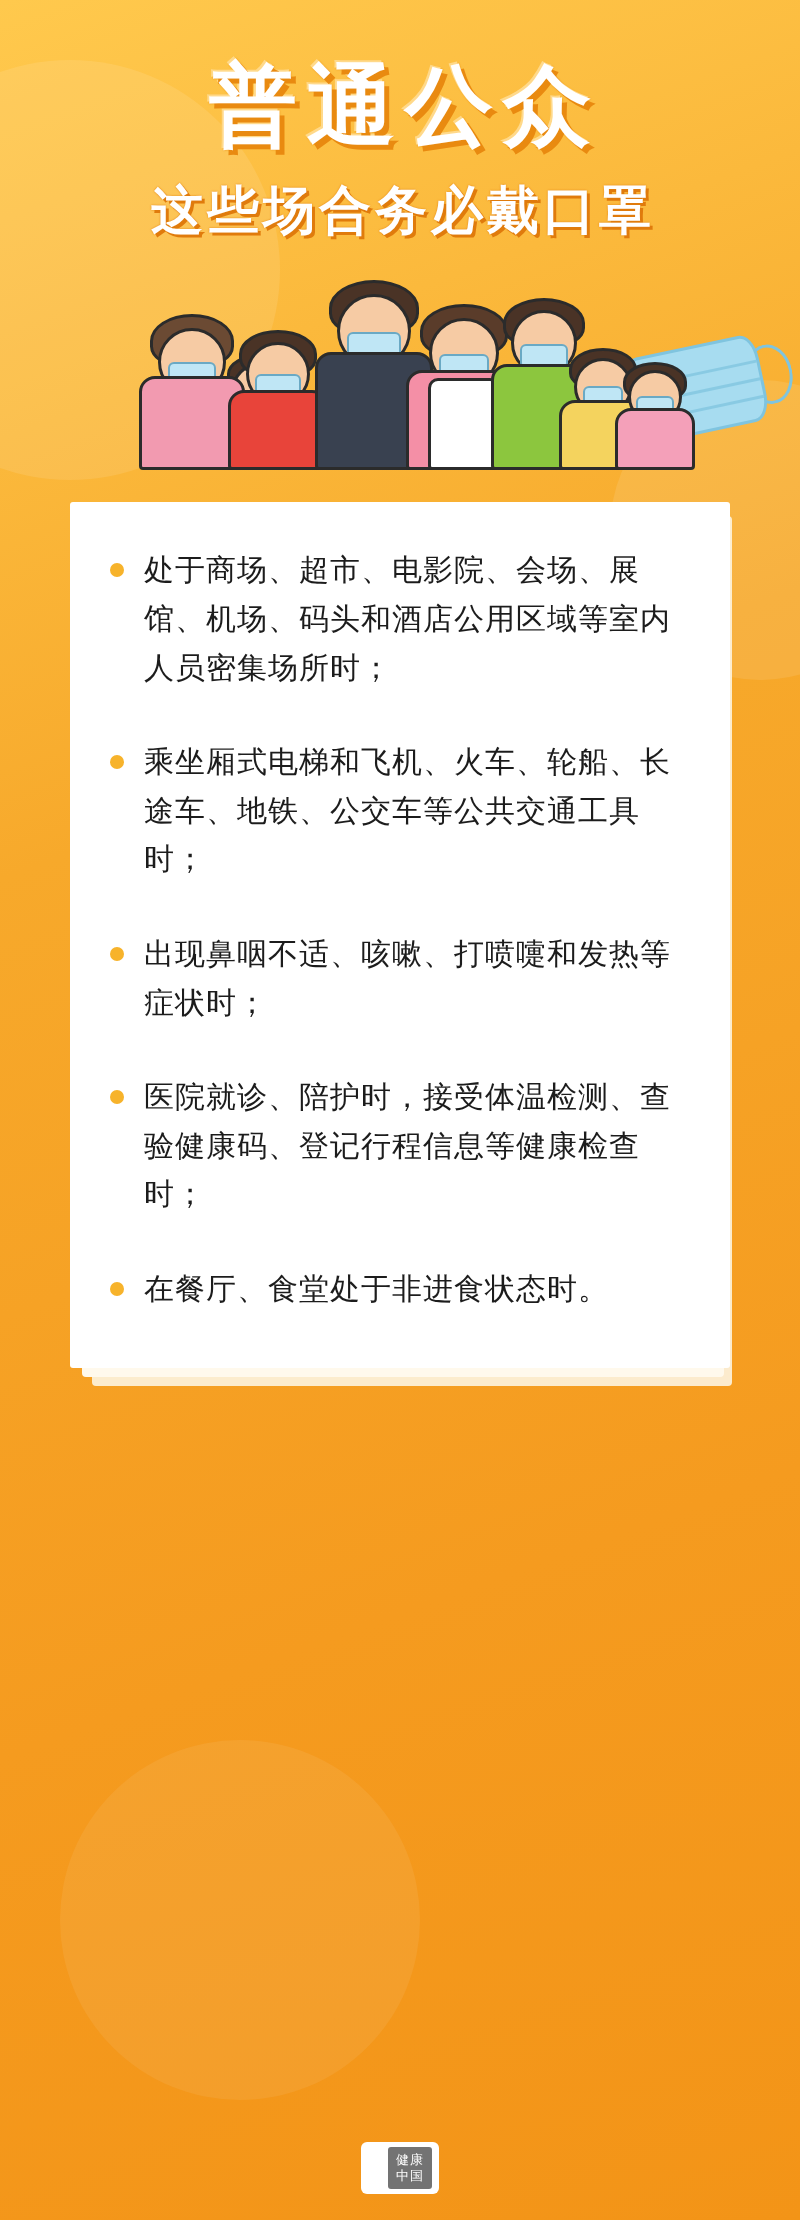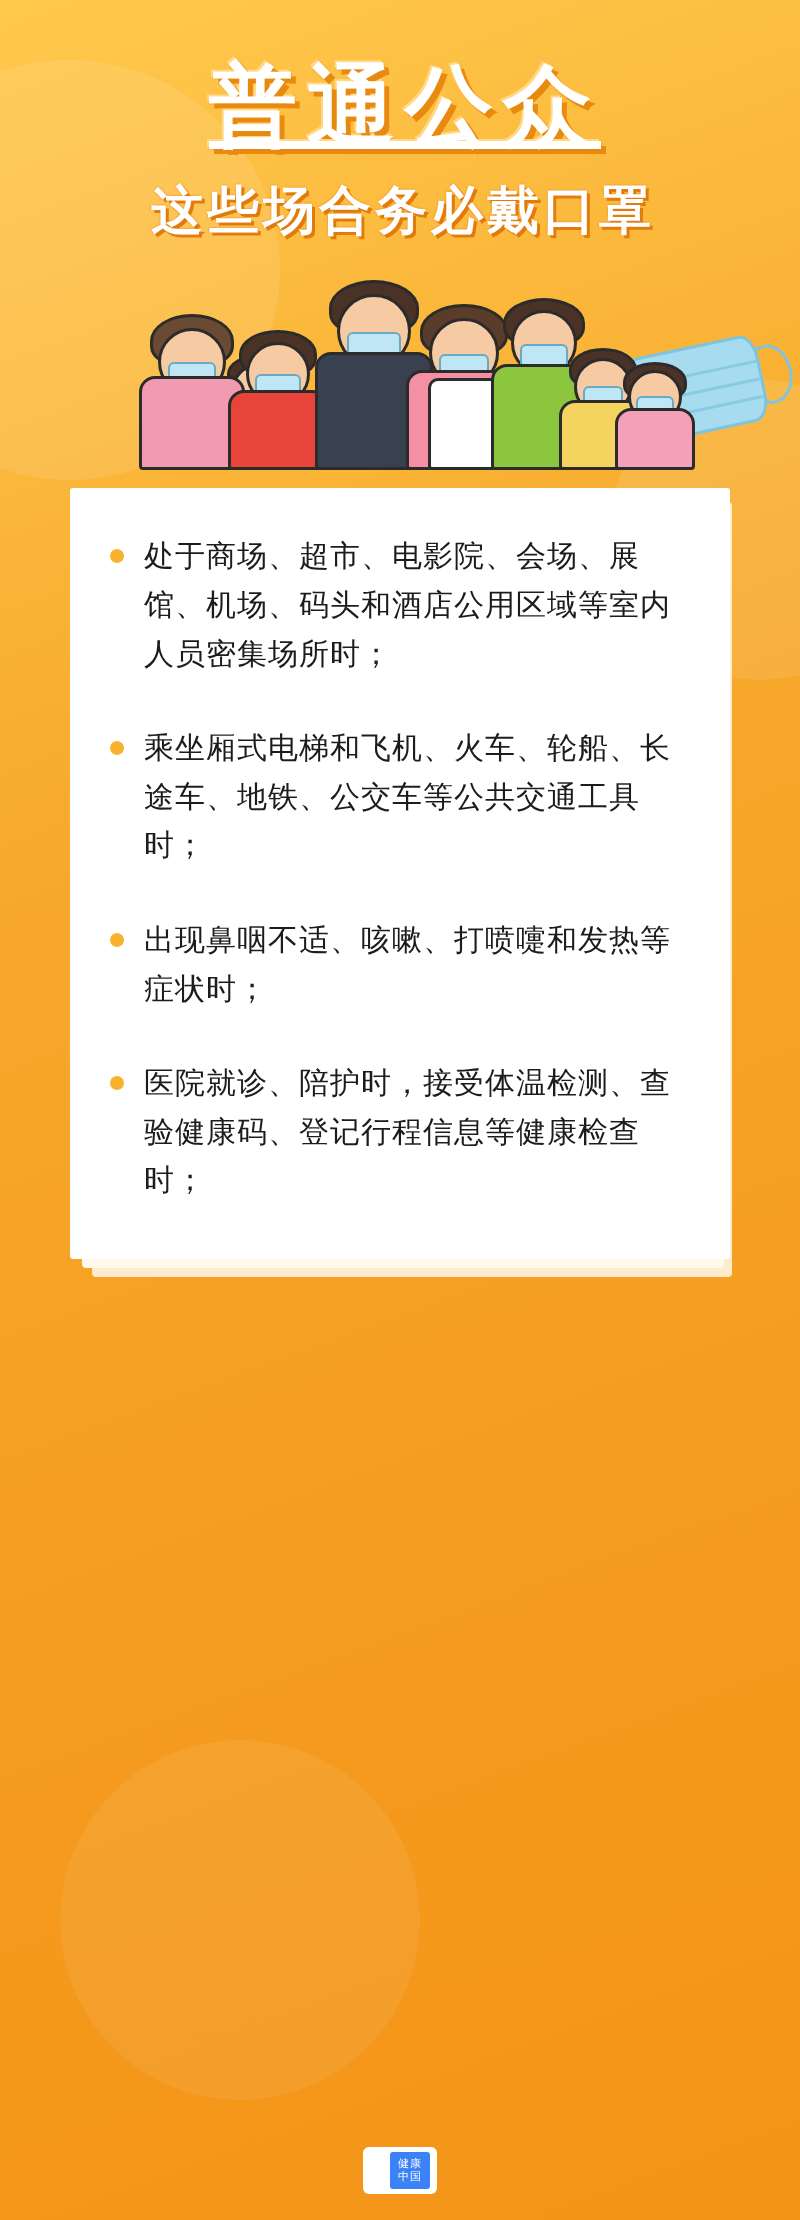--- a/index.html
+++ b/index.html
@@ -44,21 +44,20 @@
     font-weight: bold;
     color: #ffffff;
     letter-spacing: 10px;
     line-height: 1.05;
     text-shadow:
       5px 5px 0px #e98a10,
       -2px -2px 0 #ffd98a,
       0 0 2px #e98a10;
     margin: 0;
     padding-left: 10px;
-    text-decoration: underline;
   }
   .title-sub {
     font-family: "DejaVu Sans", "Liberation Sans", sans-serif;
     font-size: 52px;
     font-weight: bold;
     color: #ffffff;
     letter-spacing: 4px;
     margin: 24px 0 0 0;
     text-shadow:
       3px 3px 0px #e07b0c,
@@ -145,21 +144,21 @@
     position: absolute;
     left: 50%;
     transform: translateX(-50%);
     border-radius: 16px 16px 4px 4px;
     border: 3px solid #2b2b2b;
   }
 
   
   .card-stack {
     position: relative;
-    margin: 18px auto 0 auto;
+    margin: 32px auto 0 auto;
     width: 660px;
     z-index: 7;
   }
   .card-shadow {
     position: absolute;
     top: 14px;
     left: 22px;
     right: -2px;
     bottom: -18px;
     background: #fdf4e0;
@@ -218,25 +217,25 @@
     text-align: center;
     z-index: 8;
   }
   .logo-badge {
     display: inline-block;
     background: #ffffff;
     border-radius: 6px;
     padding: 5px 7px;
   }
   .logo-inner {
-    background: #3b82f6;
+    background: #737373;
     border-radius: 3px;
     color: #ffffff;
     font-family: "DejaVu Sans", "Liberation Sans", sans-serif;
-    font-size: 11px;
+    font-size: 13px;
     line-height: 1.25;
     padding: 5px 8px;
     letter-spacing: 1px;
     margin-left: 20px;
   }
   .logo-line { display: block; white-space: nowrap; }
 </style>
 </head>
 <body>
 
@@ -336,20 +335,24 @@
           <span>乘坐厢式电梯和飞机、火车、轮船、长途车、地铁、公交车等公共交通工具时；</span>
         </li>
         <li>
           <span class="bullet"></span>
           <span>出现鼻咽不适、咳嗽、打喷嚏和发热等症状时；</span>
         </li>
         <li>
           <span class="bullet"></span>
           <span>医院就诊、陪护时，接受体温检测、查验健康码、登记行程信息等健康检查时；</span>
         </li>
+        <li>
+          <span class="bullet"></span>
+          <span>在餐厅、食堂处于非进食状态时。</span>
+        </li>
       </ul>
     </div>
   </div>
 
   <div class="footer">
     <div class="logo-badge">
       <div class="logo-inner">
         <span class="logo-line">健康</span>
         <span class="logo-line">中国</span>
       </div>

